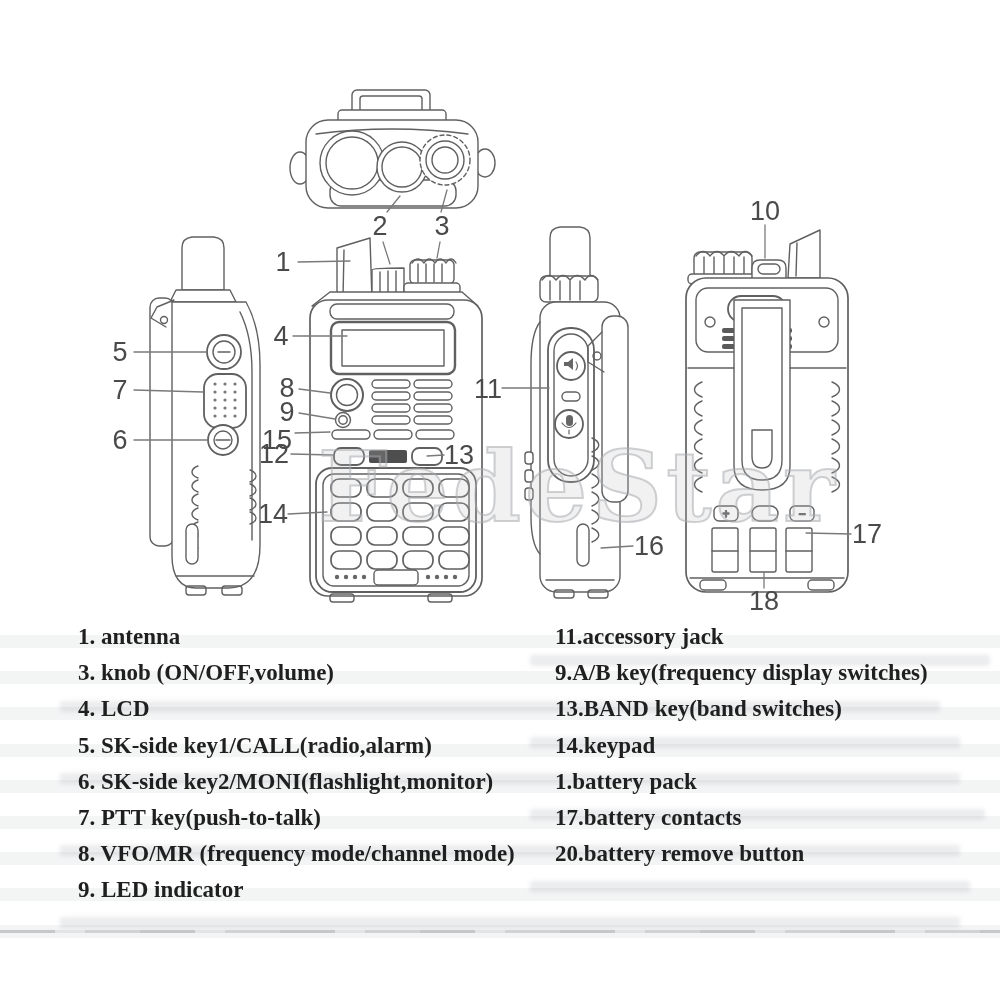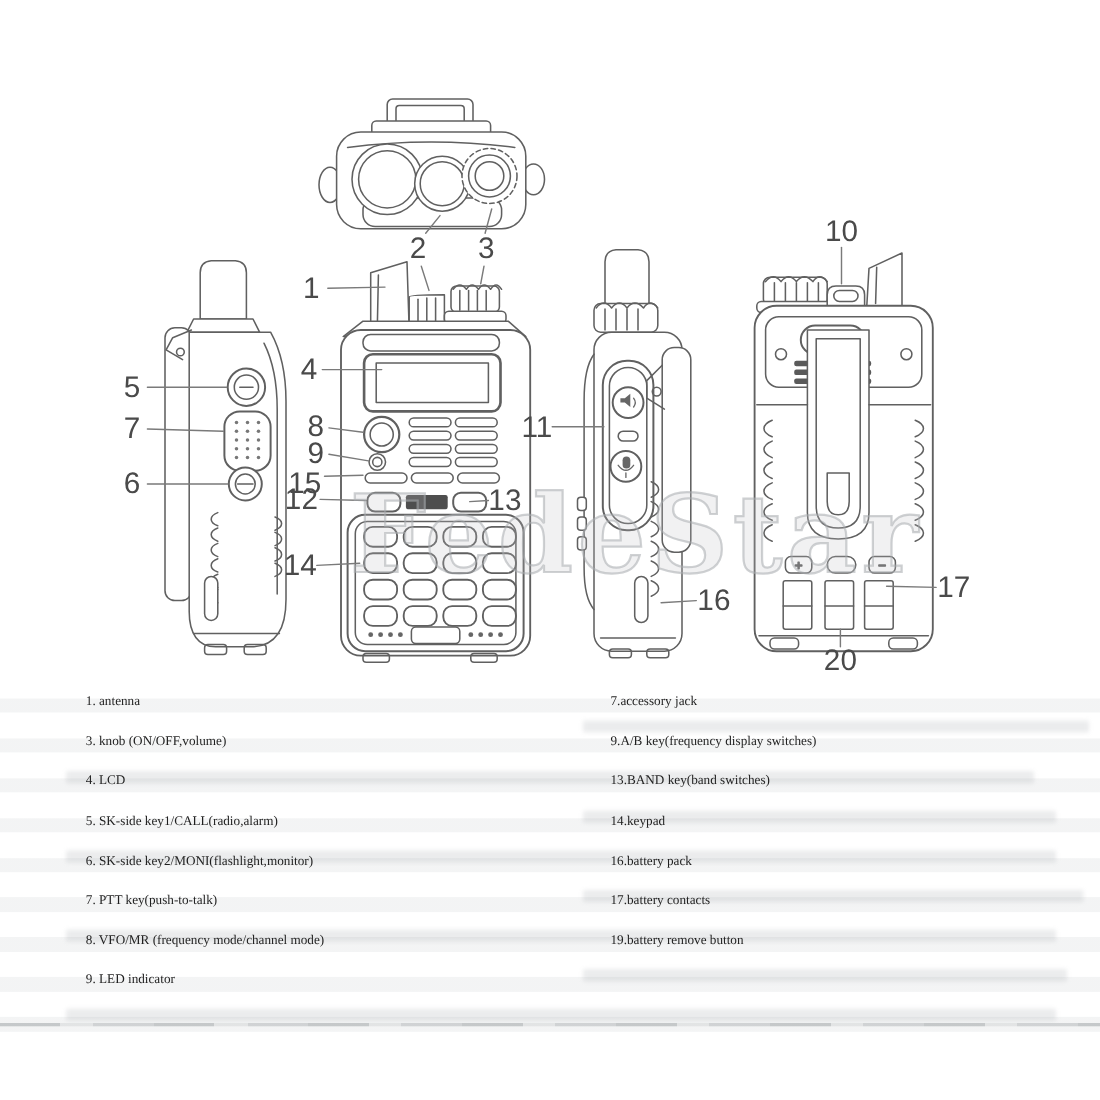--- a/index.html
+++ b/index.html
@@ -31,22 +31,22 @@
     background:repeating-linear-gradient(to bottom,
       rgba(140,148,153,0.10) 0 13px,
       rgba(255,255,255,0) 13px 36.2px);
     background-position:0 18px;
   }
   .legend-col{position:absolute;top:2px;}
   .legend-col.left{left:78px;width:450px;}
   .legend-col.right{left:555px;width:440px;}
   .legend-row{
     height:36.2px;line-height:36.2px;
-    font-family:"Liberation Serif",serif;font-weight:normal;
-    font-size:12px;color:#1f1f1f;white-space:nowrap;
+    font-family:"Liberation Serif",serif;font-weight:bold;
+    font-size:23px;color:#1f1f1f;white-space:nowrap;
   }
   .ghost{
     position:absolute;background:rgba(130,138,144,0.16);
     filter:blur(2px);border-radius:2px;pointer-events:none;
   }
   .scan-line{
     position:absolute;left:0;top:930px;width:1000px;height:3px;
     background:repeating-linear-gradient(to right,#b6babc 0 55px,#dddfe0 55px 85px,#c5c8ca 85px 140px);
     opacity:.75;
   }
@@ -336,21 +336,21 @@
   <div class="callout" style="left:287px;top:388px">8</div>
   <div class="callout" style="left:287px;top:412px">9</div>
   <div class="callout" style="left:765px;top:211px">10</div>
   <div class="callout" style="left:488px;top:389px">11</div>
   <div class="callout" style="left:274px;top:454px">12</div>
   <div class="callout" style="left:459px;top:455px">13</div>
   <div class="callout" style="left:273px;top:514px">14</div>
   <div class="callout" style="left:277px;top:440px">15</div>
   <div class="callout" style="left:649px;top:546px">16</div>
   <div class="callout" style="left:867px;top:534px">17</div>
-  <div class="callout" style="left:764px;top:601px">20</div>
+  <div class="callout" style="left:764px;top:601px">18</div>
 
   <div class="watermark">FedeStar</div>
 
   <div class="legend">
     <div class="legend-stripes"></div>
 
     <div class="ghost" style="left:530px;top:38px;width:460px;height:11px"></div>
     <div class="ghost" style="left:60px;top:84px;width:880px;height:11px"></div>
     <div class="ghost" style="left:530px;top:120px;width:430px;height:11px"></div>
     <div class="ghost" style="left:60px;top:156px;width:900px;height:11px"></div>
@@ -364,24 +364,24 @@
       <div class="legend-row">3. knob (ON/OFF,volume)</div>
       <div class="legend-row">4. LCD</div>
       <div class="legend-row">5. SK-side key1/CALL(radio,alarm)</div>
       <div class="legend-row">6. SK-side key2/MONI(flashlight,monitor)</div>
       <div class="legend-row">7. PTT key(push-to-talk)</div>
       <div class="legend-row">8. VFO/MR (frequency mode/channel mode)</div>
       <div class="legend-row">9. LED indicator</div>
     </div>
 
     <div class="legend-col right">
-      <div class="legend-row">7.accessory jack</div>
+      <div class="legend-row">11.accessory jack</div>
       <div class="legend-row">9.A/B key(frequency display switches)</div>
       <div class="legend-row">13.BAND key(band switches)</div>
       <div class="legend-row">14.keypad</div>
-      <div class="legend-row">16.battery pack</div>
+      <div class="legend-row">1.battery pack</div>
       <div class="legend-row">17.battery contacts</div>
-      <div class="legend-row">19.battery remove button</div>
+      <div class="legend-row">20.battery remove button</div>
     </div>
   </div>
 
   <div class="scan-line"></div>
 </div>
 
 </body></html>

